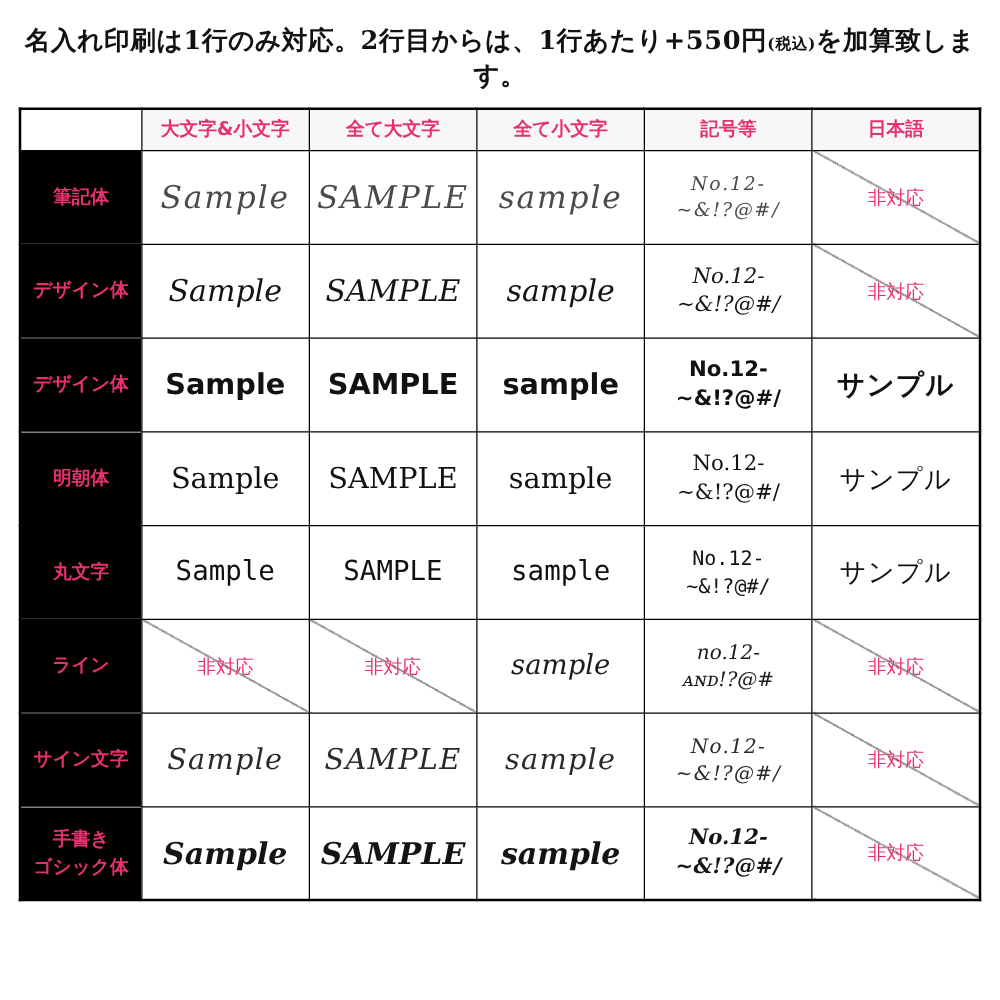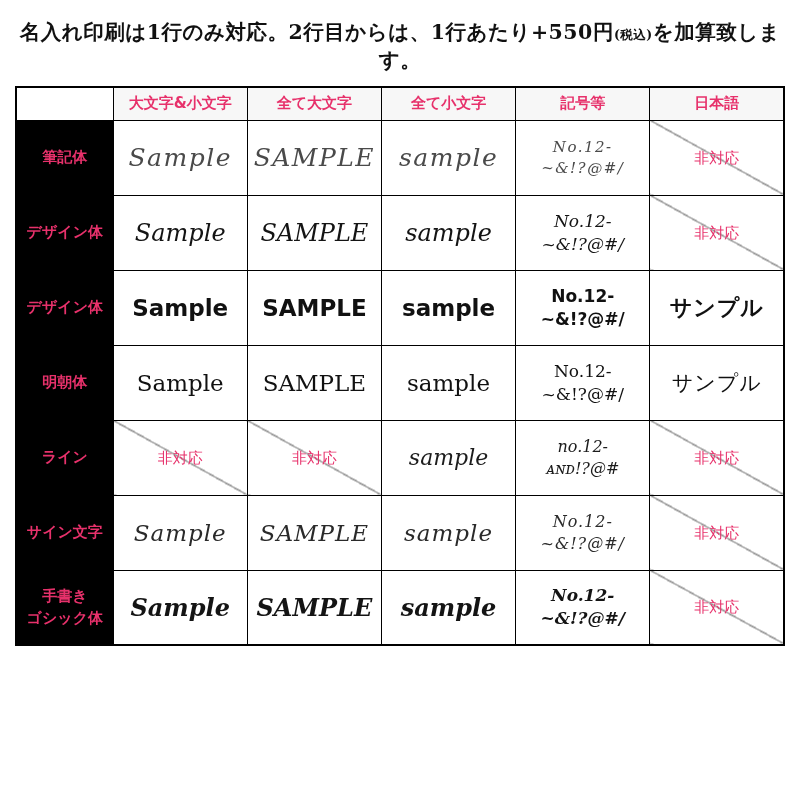--- a/index.html
+++ b/index.html
@@ -156,20 +156,29 @@
       </tr>
       <tr class="r-mincho">
         <th class="rlabel">明朝体</th>
         <td class="sample">Sample</td>
         <td class="sample">SAMPLE</td>
         <td class="sample">sample</td>
         <td class="sample sym">No.12-
 ~&amp;!?@#/</td>
         <td class="sample jp">サンプル</td>
       </tr>
+      <tr class="r-maru">
+        <th class="rlabel">丸文字</th>
+        <td class="sample">Sample</td>
+        <td class="sample">SAMPLE</td>
+        <td class="sample">sample</td>
+        <td class="sample sym">No.12-
+~&amp;!?@#/</td>
+        <td class="sample jp">サンプル</td>
+      </tr>
       <tr class="r-line">
         <th class="rlabel">ライン</th>
         <td class="na"><span class="na-label">非対応</span></td>
         <td class="na"><span class="na-label">非対応</span></td>
         <td class="sample">sample</td>
         <td class="sample sym">no.12-
 ᴀɴᴅ!?@#</td>
         <td class="na"><span class="na-label">非対応</span></td>
       </tr>
       <tr class="r-sign">

